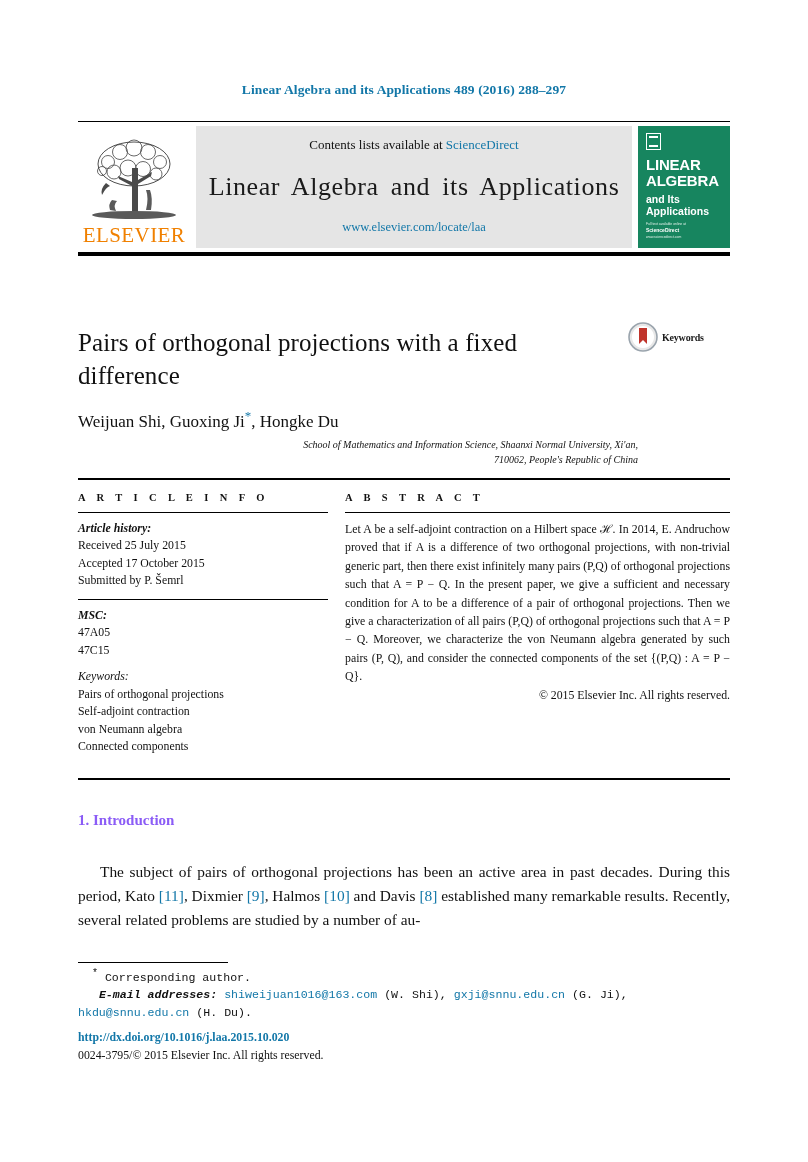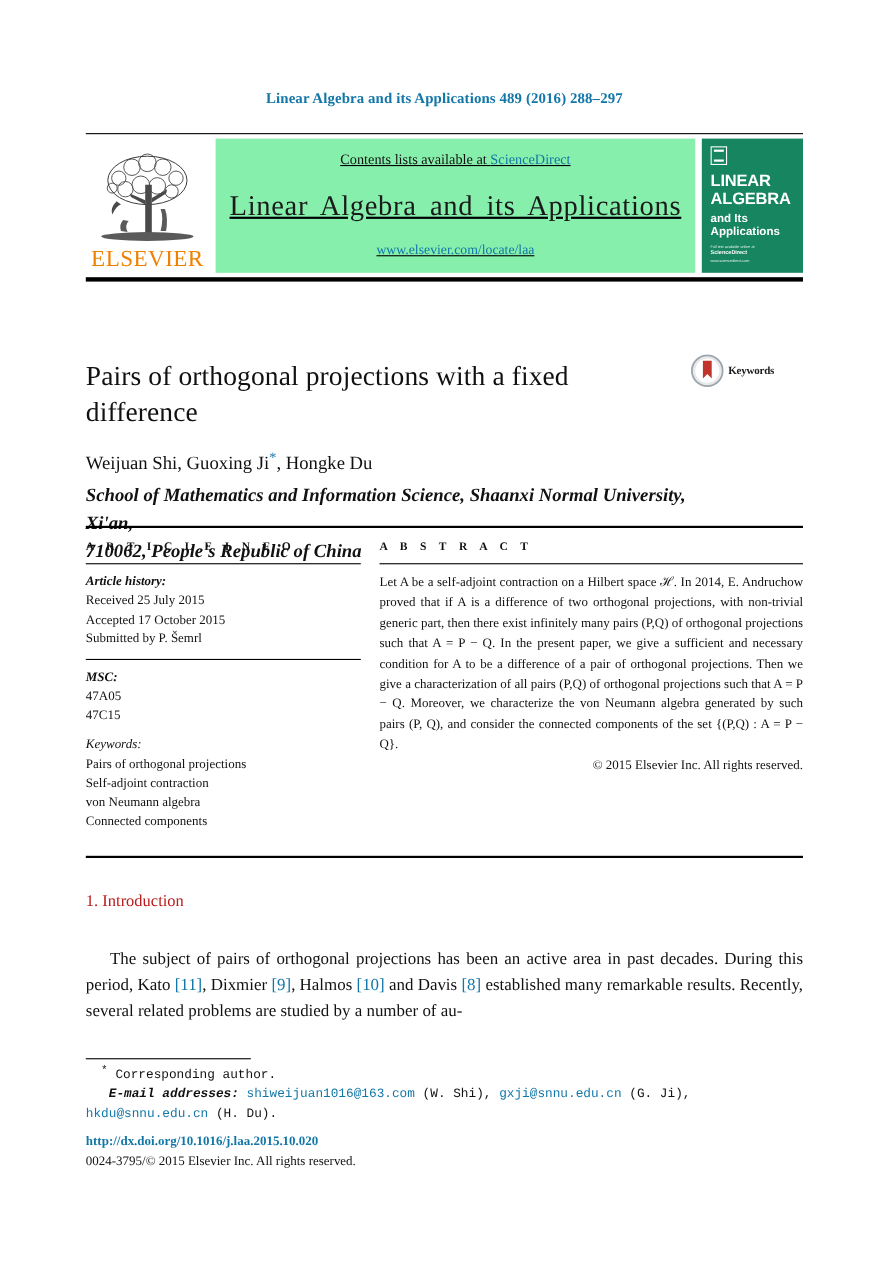--- a/index.html
+++ b/index.html
@@ -61,28 +61,27 @@
     font-family: "Liberation Serif", serif;
     font-size: 21px;
     letter-spacing: 0.4px;
     color: #f08000;
     font-weight: normal;
     line-height: 1;
     margin-top: 1px;
   }
   .contents-band {
     flex: 1 1 auto;
-    background: #86efac;
+    background: #e5e5e5;
     margin: 0 6px 0 6px;
     display: flex;
     flex-direction: column;
     align-items: center;
     justify-content: space-between;
     padding: 11px 0 13px 0;
-    text-decoration: underline;
   }
   .contents-line {
     font-size: 13px;
     color: #111;
   }
   .sciencedirect-link {
     color: #1277a8;
   }
   .journal-title-big {
     font-size: 26px;
@@ -191,25 +190,26 @@
   }
   .authors .star {
     color: #1277a8;
     font-size: 13px;
     vertical-align: super;
   }
   .affiliation {
     position: absolute;
     left: 78px; top: 437px;
     width: 560px;
-    font-size: 17px;
+    font-size: 10px;
     font-style: italic;
-    font-weight: bold;
+    font-weight: normal;
     line-height: 1.5;
     color: #111;
+    text-align: right;
   }
   .rule-thick-1 {
     position: absolute;
     left: 78px; top: 478px;
     width: 652px;
     height: 2.2px;
     background: #000;
   }
 
   
@@ -267,22 +267,22 @@
     width: 652px;
     height: 2.2px;
     background: #000;
   }
 
   
   .section-heading {
     position: absolute;
     left: 78px; top: 812px;
     font-size: 15px;
-    font-weight: normal;
-    color: #b91c1c;
+    font-weight: bold;
+    color: #8b5cf6;
   }
   .body-text {
     position: absolute;
     left: 78px; top: 860px;
     width: 652px;
     font-size: 15.4px;
     line-height: 1.55;
     text-align: justify;
     color: #111;
     text-indent: 22px;

